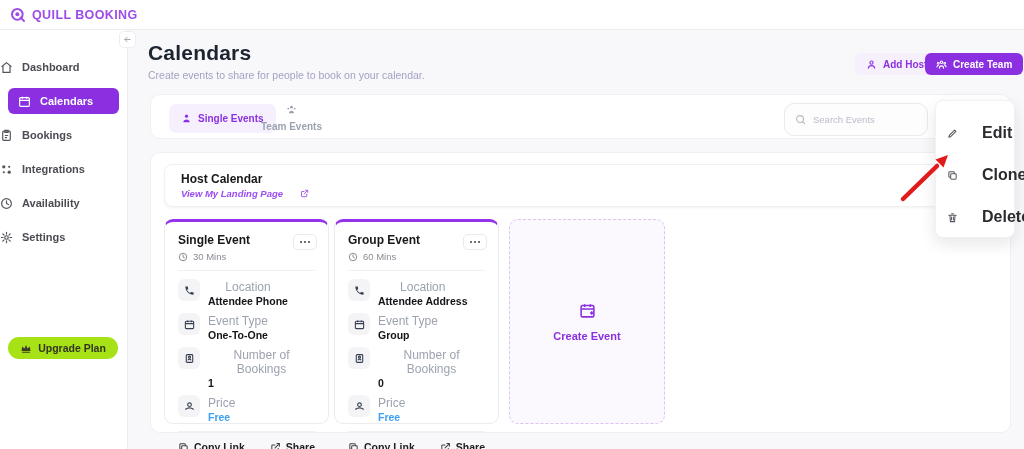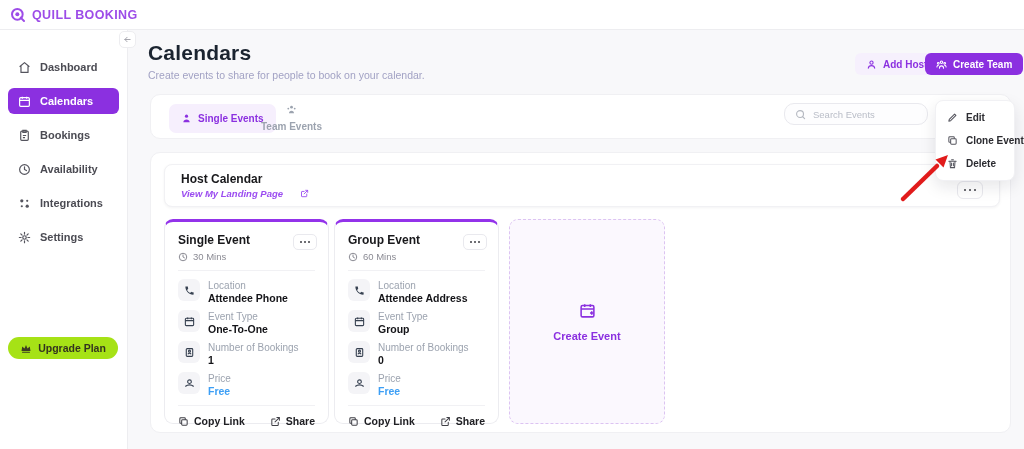--- a/index.html
+++ b/index.html
@@ -19,21 +19,21 @@
     background:#fff; border-bottom:1px solid #ededf0; display:flex; align-items:center;
     padding-left:10px; z-index:4; }
   .brand { display:flex; align-items:center; gap:6px; }
   .brand-name { font-size:12.5px; font-weight:800; letter-spacing:.4px; color:#9d4ce8; }
 
   
   .sidebar { position:absolute; left:0; top:30px; width:128px; height:419px;
     background:#fff; border-right:1px solid #ededf0; z-index:3; }
   .nav { padding-top:20px; }
   .nav-item { height:34px; display:flex; align-items:center; gap:9px;
-    padding-left:18px; font-size:11px; font-weight:600; color:#4b4b53; cursor:pointer; }
+    font-size:11px; font-weight:600; color:#4b4b53; cursor:pointer; }
   .nav-item .nav-icon { width:13px; height:13px; color:#55555e; flex:0 0 13px; }
   .nav-item.active { height:26px; margin:4px 8px; padding-left:10px;
     background:var(--primary); border-radius:6px; color:#fff; }
   .nav-item.active .nav-icon { color:#fff; }
   .upgrade-btn { position:absolute; left:8px; top:307px; width:110px; height:22px;
     background:var(--lime); border-radius:12px; display:flex; align-items:center;
     justify-content:center; gap:6px; font-size:10.5px; font-weight:700; color:#33331f;
     cursor:pointer; }
   .upgrade-btn .nav-icon { width:12px; height:12px; color:#3c3c22; }
 
@@ -54,34 +54,34 @@
   .btn .btn-icon { width:11px; height:11px; }
 
   
   .tabs-panel { position:absolute; left:22px; top:64px; width:861px; height:45px;
     background:#fff; border:1px solid #f0f0f3; border-radius:10px; }
   .tab { position:absolute; display:flex; align-items:center; gap:6px; height:29px;
     top:9px; padding:0 12px; border-radius:7px; font-size:10px; font-weight:700; cursor:pointer; }
   .tab-single { left:18px; background:var(--primary-light); color:var(--primary); }
   .tab-team { left:98px; color:#9ca3af;flex-direction:column; }
   .tab .tab-icon { width:11px; height:11px; }
-  .search-box { position:absolute; left:633px; top:8px; width:144px; height:22px;
+  .search-box { position:absolute; left:633px; top:8px; width:144px; height:33px;
     border:1px solid #e9e9ee; border-radius:10px; background:#fdfdfe; display:flex;
     align-items:center; gap:7px; padding:0 10px; }
   .search-box .search-icon-wrap { width:11px; height:11px; color:#b4b8c0; flex:0 0 11px; }
   .search-box input { border:none; outline:none; background:transparent; width:100%;
     font-size:9.5px; color:#374151; font-family:"Liberation Sans", sans-serif; }
   .search-box input::placeholder { color:#b9bdc7; }
 
   
   .context-menu { position:absolute; left:807px; top:70px; width:80px; background:#fff;
     border:1px solid #f1f1f4; border-radius:8px; z-index:20; padding:5px 0;
     box-shadow:0 6px 16px rgba(20,20,40,.10); }
-  .menu-item { display:flex; align-items:center; gap:8px; padding:6px 11px;
-    font-size:10px; font-weight:600; color:#2b2b30; cursor:pointer; white-space:nowrap; }
+  .menu-item { display:flex; align-items:center; gap:24px; padding:6px 11px;
+    font-size:16px; font-weight:600; color:#2b2b30; cursor:pointer; white-space:nowrap;margin-top:12px; }
   .menu-item .menu-icon { width:11px; height:11px; color:#55555e; flex:0 0 11px; }
 
   
   .events-panel { position:absolute; left:22px; top:122px; width:861px; height:281px;
     background:#fff; border:1px solid #f0f0f3; border-radius:10px; }
   .host-card { position:absolute; left:13px; top:11px; width:836px; height:43px;
     background:#fff; border:1px solid #f1f1f4; border-radius:8px;
     box-shadow:0 1px 3px rgba(20,20,40,.05); padding:7px 16px; }
   .host-title { font-size:12px; font-weight:800; color:#18181b; }
   .host-link { display:flex; align-items:center; gap:17px; margin-top:2px;
@@ -104,21 +104,21 @@
   .card-dots i { width:2px; height:2px; border-radius:50%; background:#3f3f46; }
   .duration { display:flex; align-items:center; gap:5px; margin-top:4px;
     font-size:9.5px; color:#8b8b94; }
   .duration .dur-icon { width:10px; height:10px; color:#8b8b94; }
   .card-divider { height:1px; background:#f1f1f4; margin:8px 0; }
   .detail-row { display:flex; align-items:flex-start; gap:8px; margin-bottom:6px; }
   .detail-icon { width:22px; height:22px; border-radius:6px; background:#f4f4f7;
     display:flex; align-items:center; justify-content:center; color:#374151; flex:0 0 22px; }
   .detail-icon svg { width:11px; height:11px; }
   .detail-text { display:flex; flex-direction:column; gap:1px; padding-top:1px; }
-  .detail-label { font-size:10px; color:#9ca3af; }
+  .detail-label { font-size:12px; color:#9ca3af;text-align:center; }
   .detail-value { font-size:10.5px; font-weight:700; color:#141418; }
   .detail-value.blue { color:var(--free-blue); }
   .card-footer { display:flex; justify-content:space-between; align-items:center; margin-top:9px; }
   .footer-link { display:flex; align-items:center; gap:5px; font-size:10.5px;
     font-weight:700; color:#202024; cursor:pointer; }
   .footer-link .f-icon { width:11px; height:11px; color:#3f3f46; }
 
   .create-card { width:156px; height:205px; margin-left:10px; border:1.5px dashed #dcc3f2;
     border-radius:9px; background:#fbf8fe; display:flex; flex-direction:column;
     align-items:center; justify-content:center; gap:11px; cursor:pointer; }
@@ -167,37 +167,37 @@
       <span class="nav-icon">
         <svg viewBox="0 0 24 24" fill="none" stroke="currentColor" stroke-width="2.2" width="13" height="13">
             <rect x="5" y="4" width="14" height="17" rx="2"></rect>
             <path d="M9 2.5h6v4H9zM9 12h6M9 16h4"></path>
           </svg>
       </span>
       <span class="nav-label">Bookings</span>
     </div>
     <div class="nav-item">
       <span class="nav-icon">
-        <svg viewBox="0 0 24 24" fill="none" stroke="currentColor" stroke-width="2.2" width="13" height="13">
-            <circle cx="12" cy="12" r="9"></circle>
-            <path d="M12 7v5l3.5 2" stroke-linecap="round"></path>
-          </svg>
-      </span>
-      <span class="nav-label">Availability</span>
-    </div>
-    <div class="nav-item">
-      <span class="nav-icon">
         <svg viewBox="0 0 24 24" fill="currentColor" width="13" height="13">
             <circle cx="7" cy="7" r="3"></circle>
             <circle cx="17" cy="7" r="2"></circle>
             <circle cx="7" cy="17" r="2"></circle>
             <circle cx="17" cy="17" r="3"></circle>
           </svg>
       </span>
       <span class="nav-label">Integrations</span>
+    </div>
+    <div class="nav-item">
+      <span class="nav-icon">
+        <svg viewBox="0 0 24 24" fill="none" stroke="currentColor" stroke-width="2.2" width="13" height="13">
+            <circle cx="12" cy="12" r="9"></circle>
+            <path d="M12 7v5l3.5 2" stroke-linecap="round"></path>
+          </svg>
+      </span>
+      <span class="nav-label">Availability</span>
     </div>
     <div class="nav-item">
       <span class="nav-icon">
         <svg viewBox="0 0 24 24" fill="none" stroke="currentColor" stroke-width="2.2" width="13" height="13">
             <circle cx="12" cy="12" r="3.2"></circle>
             <path d="M12 2.5v3.2M12 18.3v3.2M2.5 12h3.2M18.3 12h3.2M5.2 5.2l2.3 2.3M16.5 16.5l2.3 2.3M18.8 5.2l-2.3 2.3M7.5 16.5l-2.3 2.3" stroke-linecap="round"></path>
           </svg>
       </span>
       <span class="nav-label">Settings</span>
     </div>

